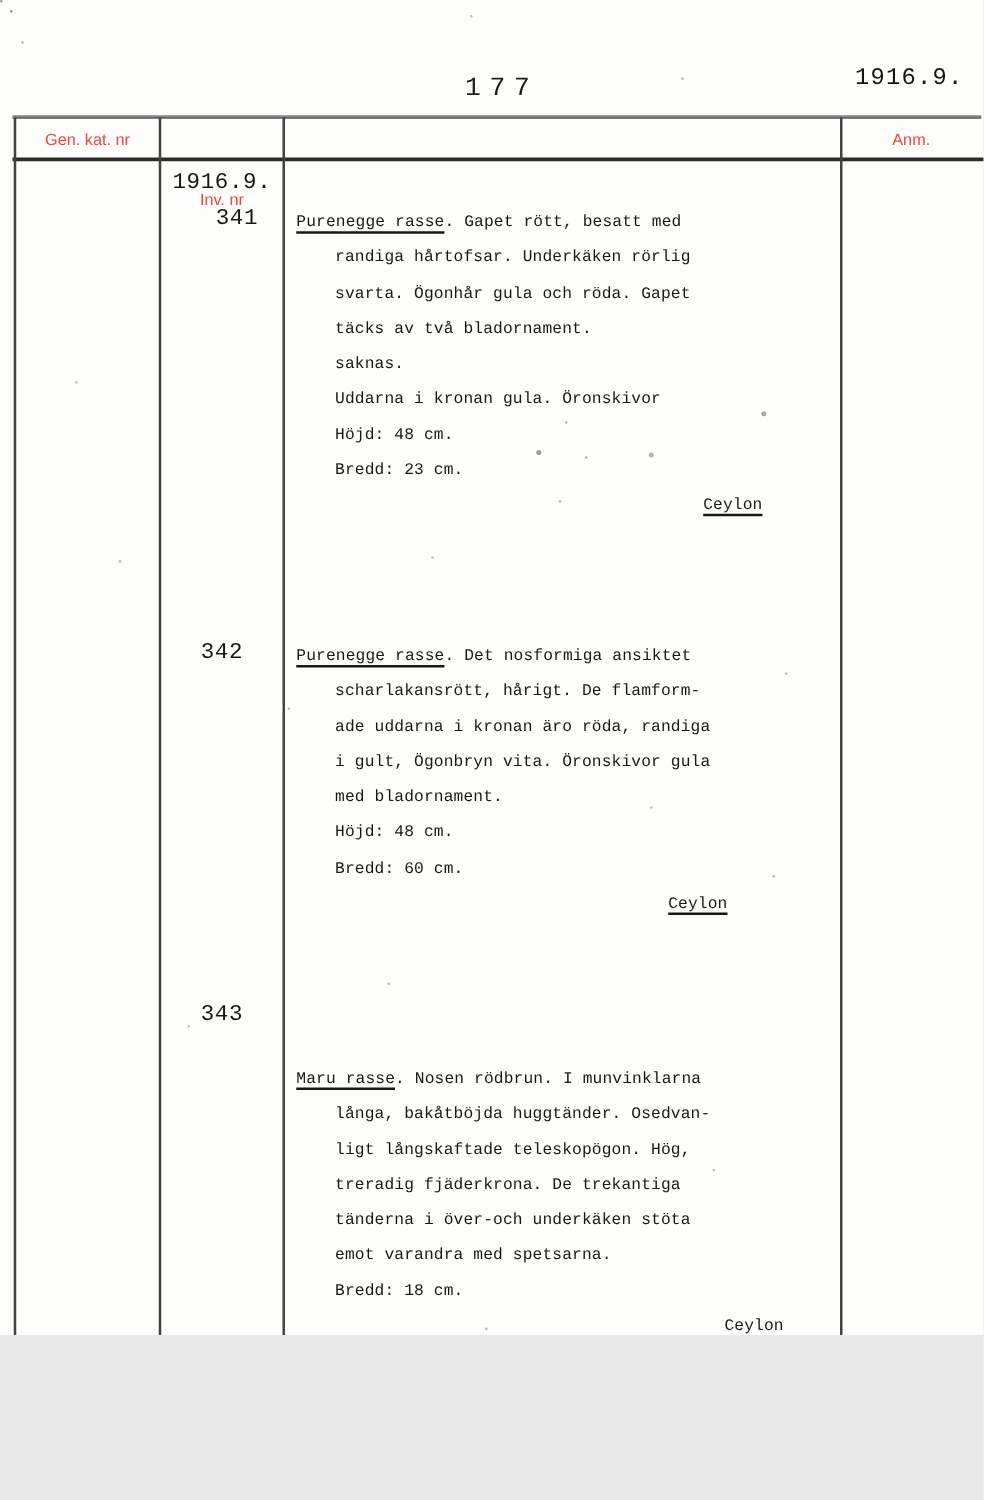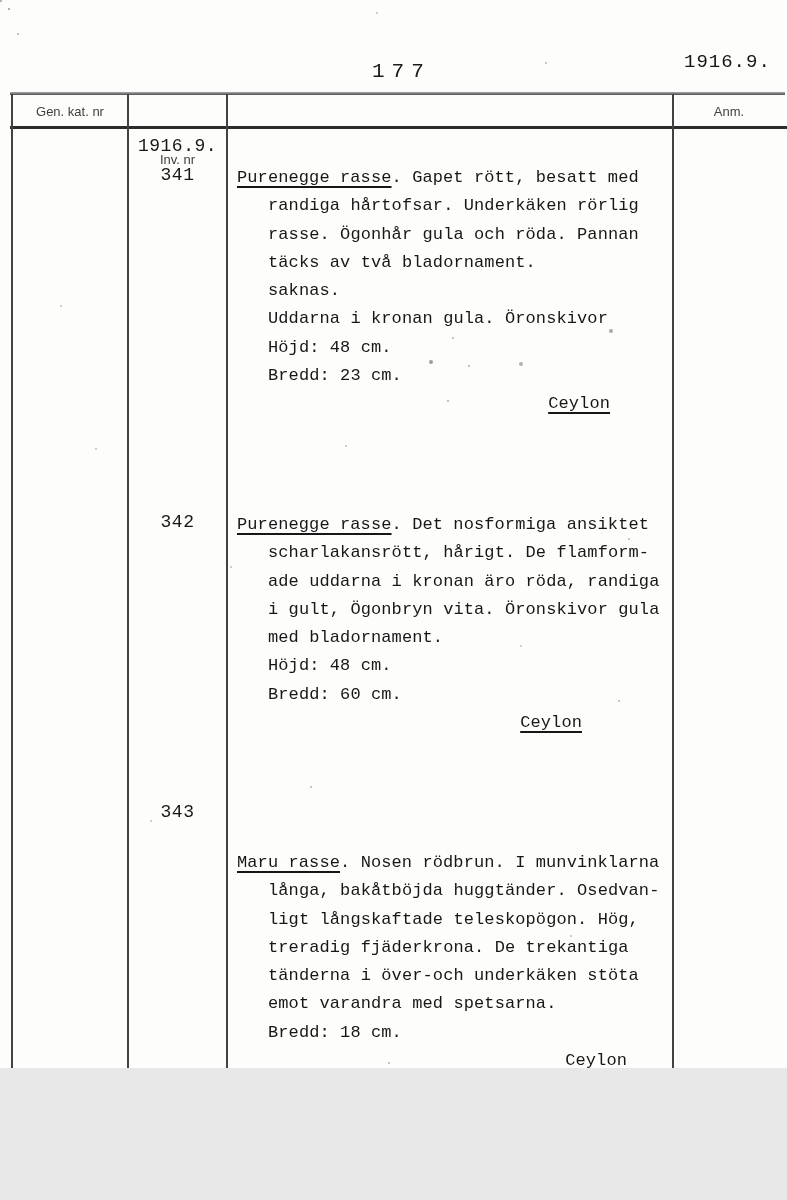--- a/index.html
+++ b/index.html
@@ -18,21 +18,21 @@
   .header-sep{left:10px;top:126px;width:777px;height:3px;background:#2c2c2c;}
   .vline{top:94px;height:1052px;width:2px;background:#424242;}
   .v1{left:11px;}
   .v2{left:127px;}
   .v3{left:226px;}
   .v4{left:672px;}
   
   .col-label{
     position:absolute;top:104px;
     font-family:"Liberation Sans","DejaVu Sans",sans-serif;
-    font-size:13px;color:#404040;text-align:center;
+    font-size:13px;color:#ef4444;text-align:center;
   }
   .lbl-gen{left:13px;width:114px;}
   .lbl-inv{left:129px;width:97px;margin-top:48px;}
   .lbl-anm{left:674px;width:110px;}
   
   .page-number{
     position:absolute;left:372px;top:60px;
     font-size:21px;letter-spacing:7px;color:#1c1c1c;
   }
   .date-code{
@@ -41,27 +41,27 @@
   }
   
   .inv-year{
     position:absolute;left:128px;top:136px;width:99px;
     text-align:center;font-size:18px;letter-spacing:0.5px;
   }
   .inv-nr{
     position:absolute;left:128px;width:99px;
     text-align:center;font-size:18px;letter-spacing:0.5px;
   }
-  .inv-341{top:165px;}
+  .inv-341{top:165px;margin-left:12px;}
   .inv-342{top:512px;}
   .inv-343{top:802px;}
   
   .entry{
     position:absolute;left:237px;width:440px;
-    font-size:17px;line-height:28.3px;letter-spacing:0.1px;
+    font-size:13px;line-height:28.3px;letter-spacing:0.1px;
   }
   .e1{top:164px;}
   .e2{top:511px;}
   .e3{top:801px;margin-top:48px;}
   .entry .line{white-space:pre;}
   .entry .cont{padding-left:31px;}
   .entry .title{text-decoration:underline;text-underline-offset:4px;text-decoration-thickness:1.5px;}
   .entry .origin-line{text-align:right;}
   .entry .origin-text{text-decoration:underline;text-underline-offset:4px;text-decoration-thickness:1.5px;}
   
@@ -122,21 +122,21 @@
   <div class="col-label lbl-anm">Anm.</div>
 
   <div class="inv-year">1916.9.</div>
   <div class="inv-nr inv-341">341</div>
   <div class="inv-nr inv-342">342</div>
   <div class="inv-nr inv-343">343</div>
 
   <div class="entry e1">
     <div class="line first"><span class="title">Purenegge rasse</span><span>. Gapet rött, besatt med</span></div>
     <div class="line cont">randiga hårtofsar. Underkäken rörlig</div>
-    <div class="line cont">rasse. Ögonhår gula och röda. Pannan</div>
+    <div class="line cont">svarta. Ögonhår gula och röda. Gapet</div>
     <div class="line cont">täcks av två bladornament.</div>
     <div class="line cont">saknas.</div>
     <div class="line cont">Uddarna i kronan gula. Öronskivor</div>
     <div class="line cont">Höjd: 48 cm.</div>
     <div class="line cont">Bredd: 23 cm.</div>
     <div class="line origin-line" style="padding-right:67px;"><span class="origin-text">Ceylon</span></div>
   </div>
 
   <div class="entry e2">
     <div class="line first"><span class="title">Purenegge rasse</span><span>. Det nosformiga ansiktet</span></div>

